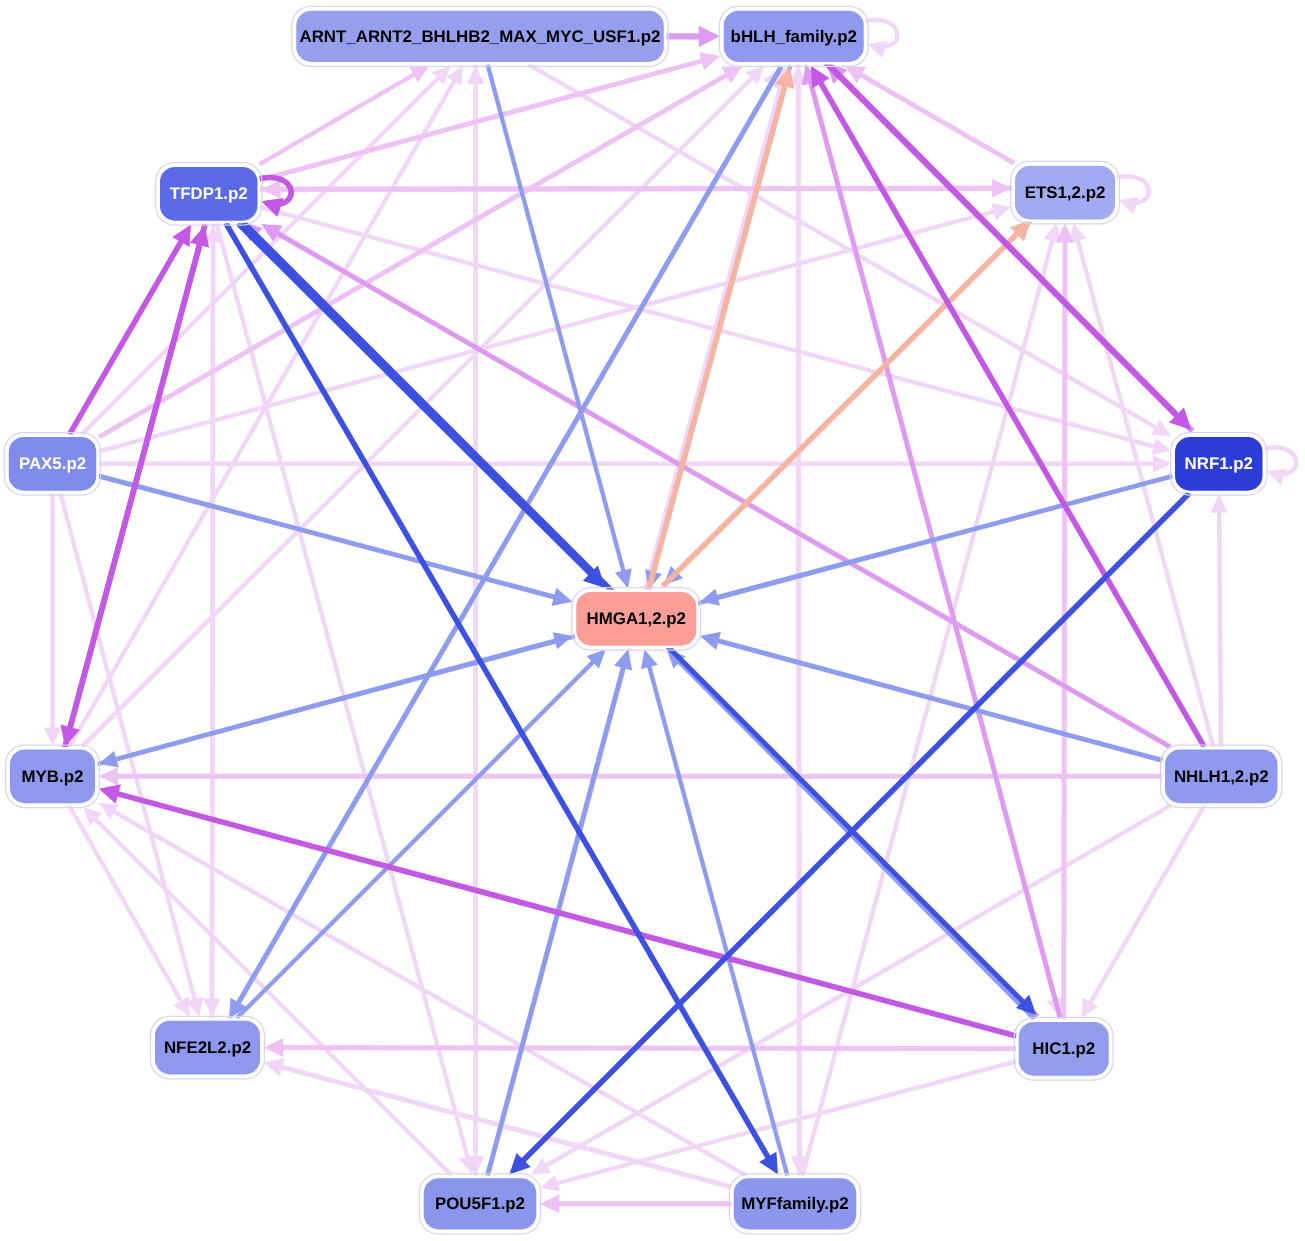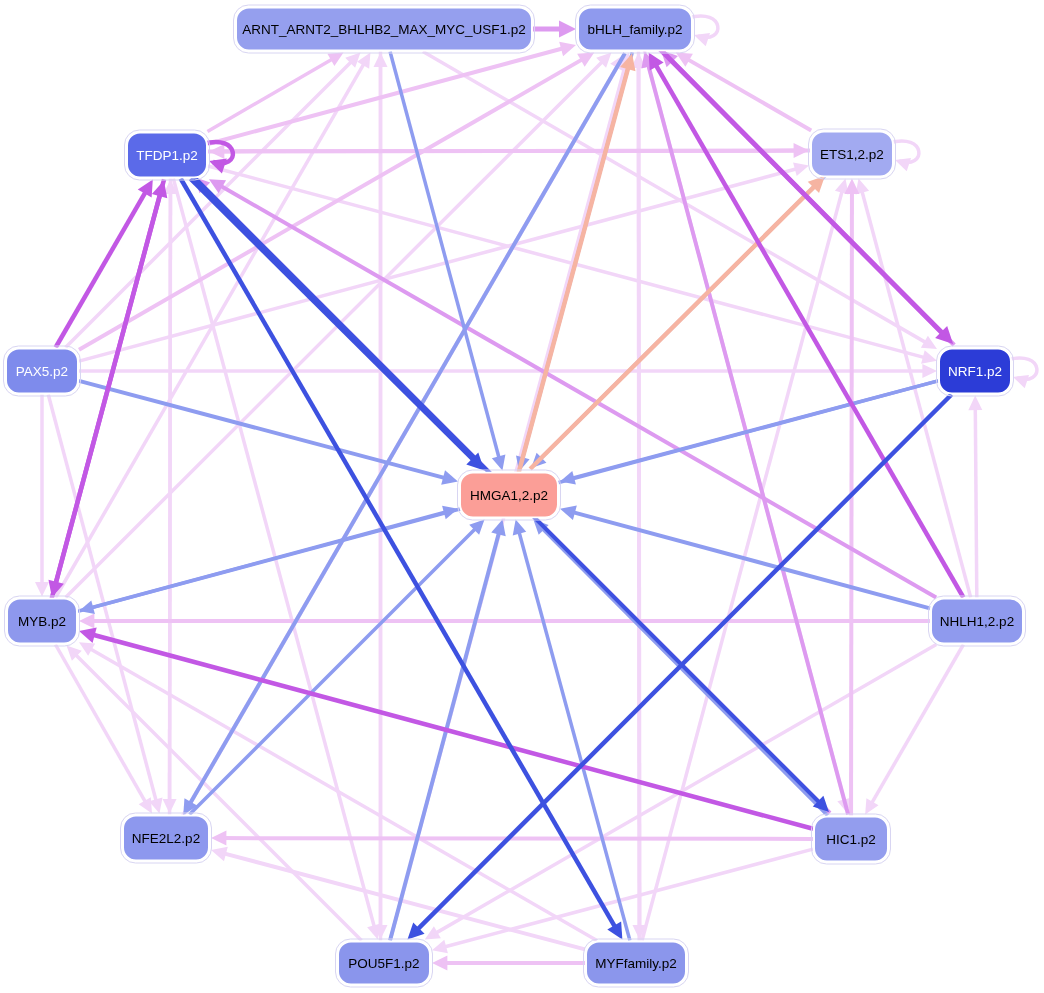--- a/index.html
+++ b/index.html
@@ -2,20 +2,21 @@
 <html><head>
 <meta charset="utf-8">
 <style>
   html,body{margin:0;padding:0;background:#ffffff;}
   #graph-container{
     position:relative;
     width:1044px;height:993px;
     background:#ffffff;
     font-family:"Liberation Sans", sans-serif;
     overflow:hidden;
+    font-weight:bold;
   }
   svg{display:block;}
   .node-label{
     font-family:"Liberation Sans", sans-serif;
     font-size:13.5px;
     pointer-events:none;
   }
 </style>
 </head>
 <body>

